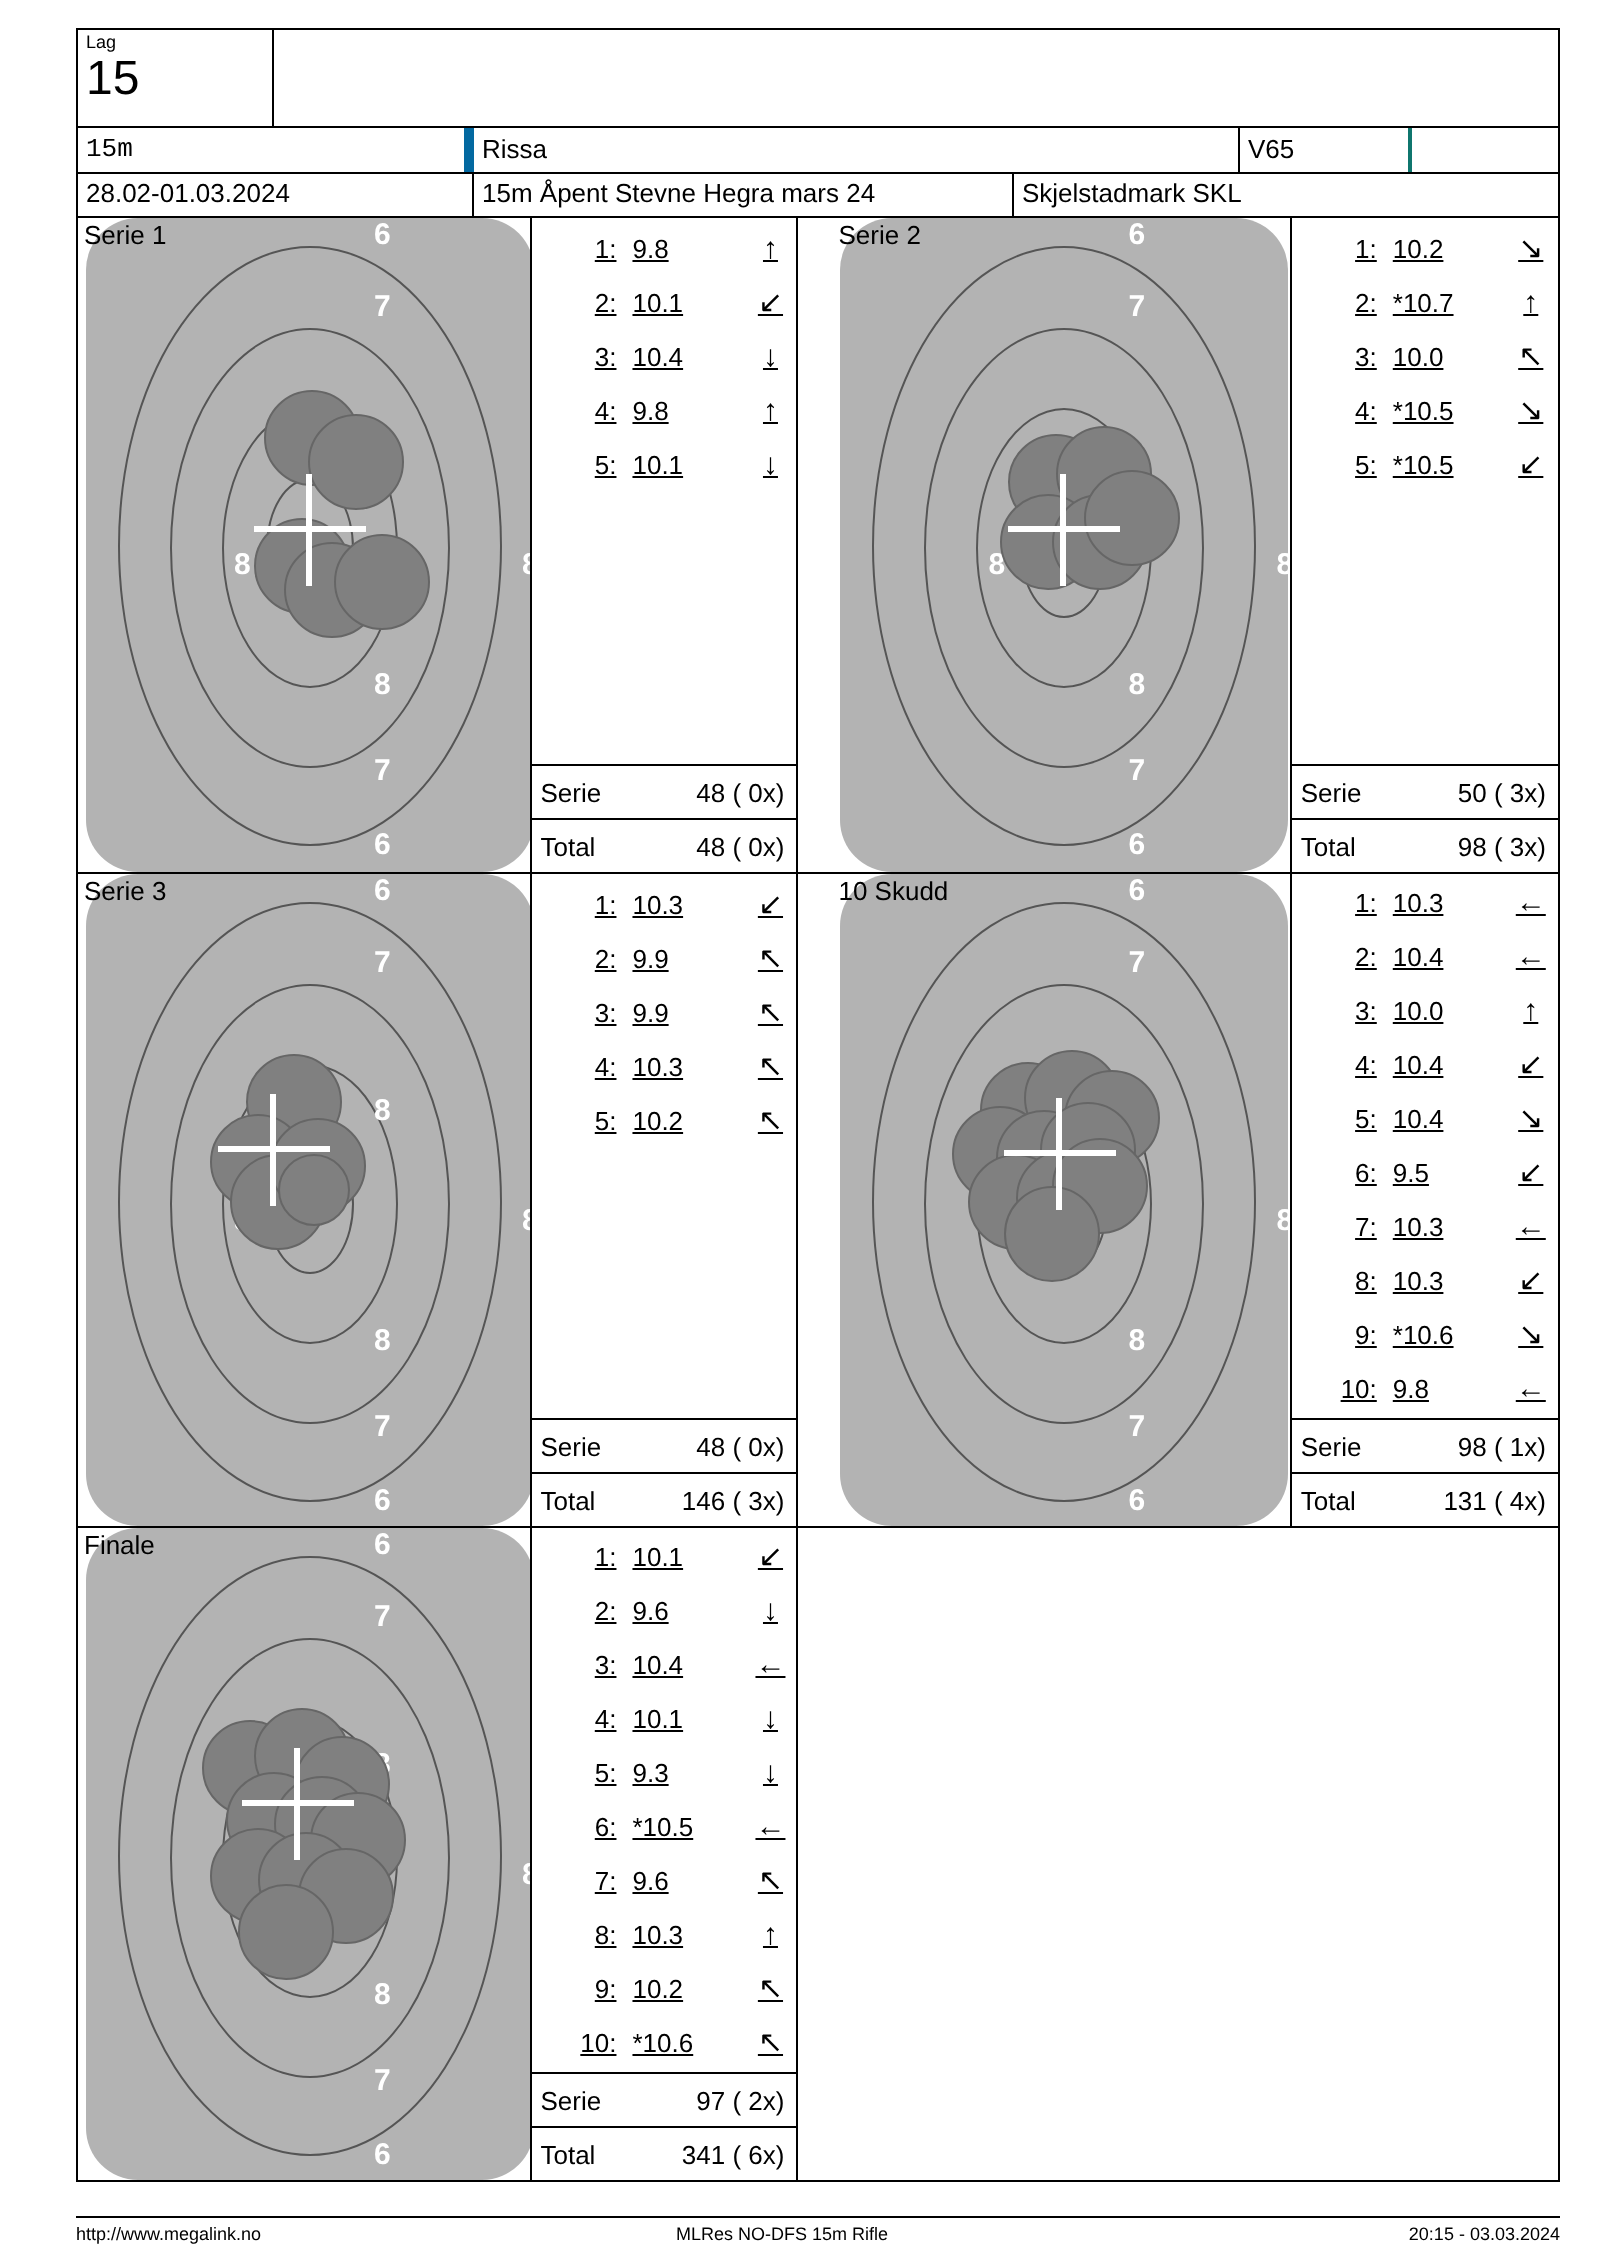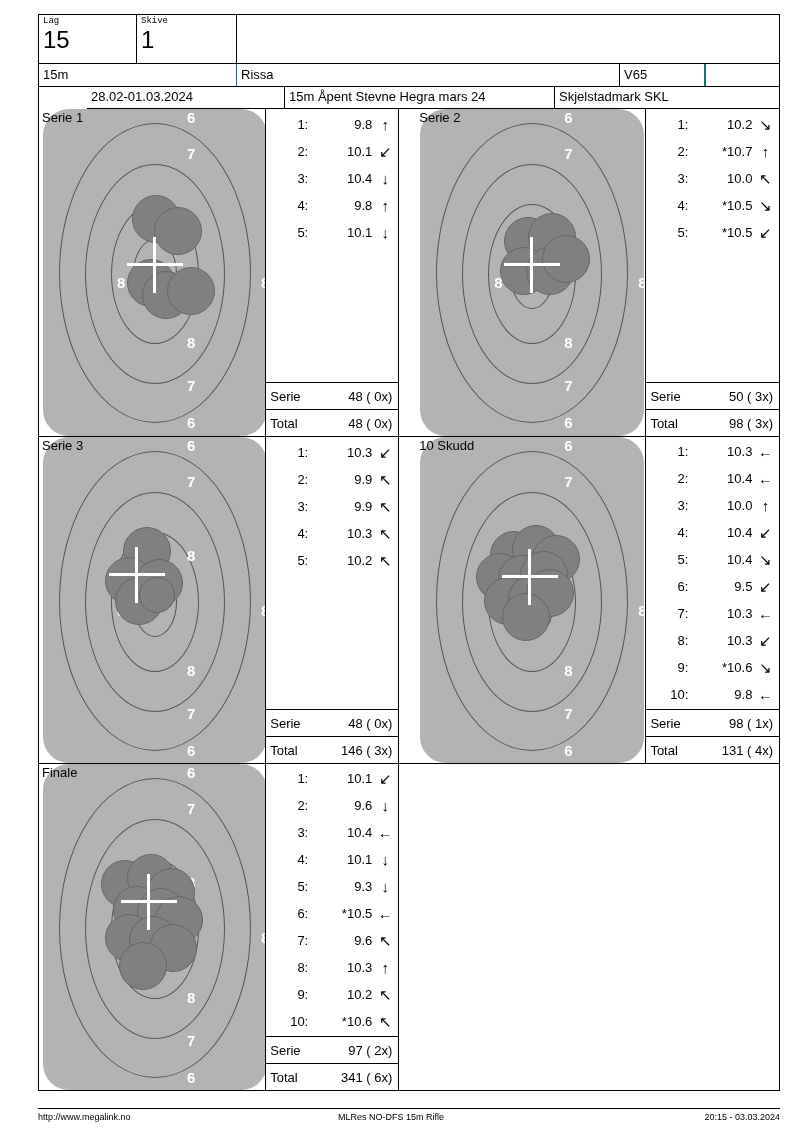--- a/index.html
+++ b/index.html
@@ -20,36 +20,36 @@
     left:38px; top:14px;
     width:742px;
     border:1px solid #000;
     box-sizing:border-box;
   }
   
   .hdr-row1{display:flex;border-bottom:1px solid #000;height:48px;}
   .cell{position:relative;box-sizing:border-box;}
   .lag-cell{width:98px;border-right:1px solid #000;padding:1px 4px;}
   .skive-cell{width:100px;border-right:1px solid #000;padding:1px 4px;}
-  .tiny-label{font-size:9px;line-height:10px;font-family:Liberation Mono, monospace;}
+  .tiny-label{font-size:9px;line-height:10px;}
   .big-val{font-size:24px;line-height:26px;font-weight:400;margin-top:1px;}
   .name-cell{flex:1;padding:8px 0 0 8px;}
   .name-cell .nm{font-size:26px;line-height:30px;}
   .hdr-row2{display:flex;border-bottom:1px solid #000;height:22px;font-size:13px;}
-  .r2-a{width:198px;border-right:1px solid #0369a1;padding:3px 0 0 4px;box-sizing:border-box;}
+  .r2-a{width:198px;border-right:5px solid #0369a1;padding:3px 0 0 4px;box-sizing:border-box;font-family:Liberation Mono, monospace;}
   .r2-b{width:383px;border-right:1px solid #000;padding:3px 0 0 4px;box-sizing:border-box;}
   .r2-c{width:86px;border-right:2px solid #0f766e;padding:3px 0 0 4px;box-sizing:border-box;}
   .r2-d{flex:1;padding:3px 0 0 4px;box-sizing:border-box;}
-  .hdr-row3{display:flex;border-bottom:1px solid #000;height:21px;font-size:13px;margin-left:48px;}
+  .hdr-row3{display:flex;border-bottom:1px solid #000;height:21px;font-size:13px;}
   .r3-a{width:198px;border-right:1px solid #000;padding:2px 0 0 4px;box-sizing:border-box;}
   .r3-b{width:270px;border-right:1px solid #000;padding:2px 0 0 4px;box-sizing:border-box;}
   .r3-c{flex:1;padding:2px 0 0 4px;box-sizing:border-box;}
 
   
-  .body{position:relative;}
+  .body{position:relative;text-decoration:underline;}
   .brow{display:flex;}
   .bcol{box-sizing:border-box;position:relative;}
   .tgt-col{width:232px;position:relative;}
   .list-col{width:137px;border-left:1px solid #000;border-right:1px solid #000;position:relative;box-sizing:border-box;}
   .tgt-col2{width:235px;position:relative;margin-left:17px;}
   .list-col2{width:137px;border-left:1px solid #000;position:relative;box-sizing:border-box;}
 
   .target-wrap{position:relative;width:100%;height:100%;overflow:hidden;}
   .serie-label{position:absolute;left:3px;top:1px;font-size:13px;z-index:8;}
 
@@ -69,21 +69,21 @@
   .shot{
     position:absolute;background:#808080;border:1px solid #666;border-radius:50%;
     box-sizing:border-box;
   }
   .cross-v,.cross-h{position:absolute;background:#fff;}
 
   
   .shots{padding-top:2px;font-size:13px;}
   .shotline{display:flex;height:27px;align-items:center;}
   .sn{width:42px;text-align:right;padding-right:8px;}
-  .sv{width:56px;text-align:right;}
+  .sv{width:56px;text-align:left;}
   .sa{width:26px;text-align:center;font-size:15px;line-height:15px;}
   .sumline{border-top:1px solid #000;height:26px;display:flex;align-items:center;font-size:13px;}
   .sum-lab{width:56px;padding-left:4px;}
   .sum-val{flex:1;text-align:right;padding-right:6px;}
 
   .sumbox{position:absolute;left:0;right:0;bottom:0;}
   .hrow{border-bottom:1px solid #000;}
 
   .footer{
     position:absolute;left:38px;right:20px;bottom:8px;
@@ -99,24 +99,20 @@
 <body>
 
 <div class="page">
 
   <div class="sheet">
 
     <div class="hdr-row1">
       <div class="cell lag-cell">
         <div class="tiny-label">Lag</div>
         <div class="big-val">15</div>
-      </div>
-      <div class="cell skive-cell">
-        <div class="tiny-label">Skive</div>
-        <div class="big-val">1</div>
       </div>
     </div>
 
     <div class="hdr-row2">
       <div class="r2-a">15m</div>
       <div class="r2-b">Rissa</div>
       <div class="r2-c">V65</div>
       <div class="r2-d"></div>
     </div>
 

